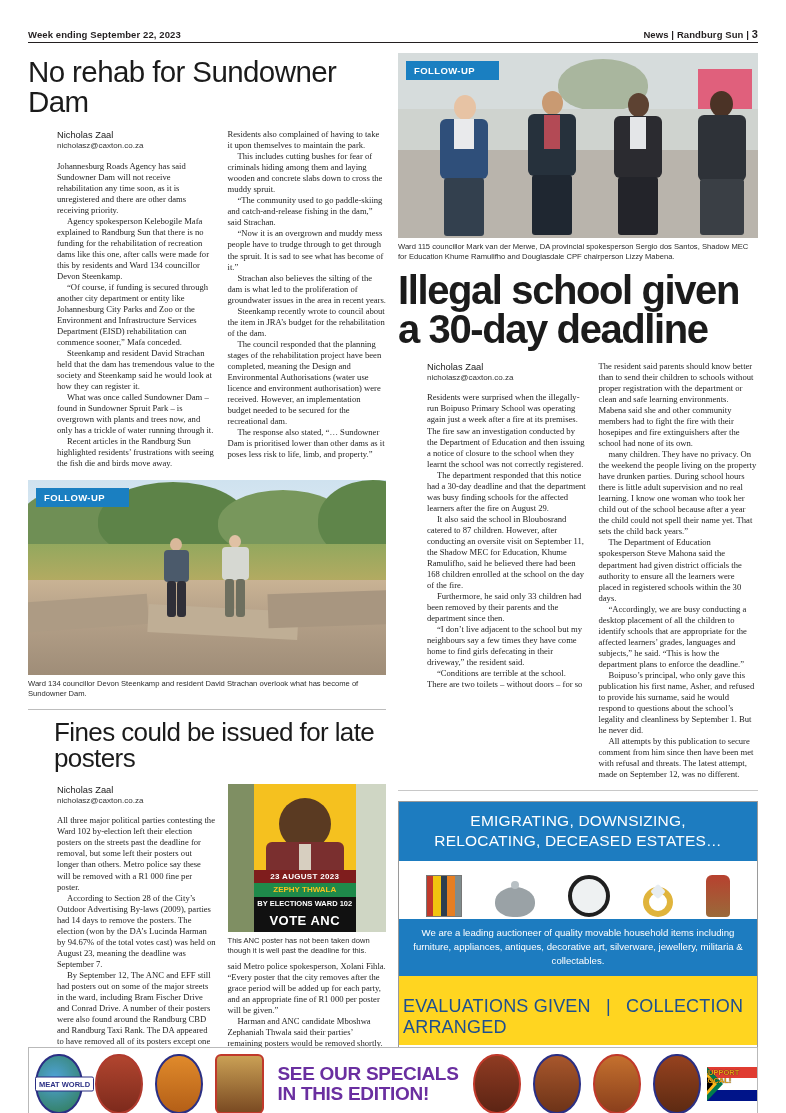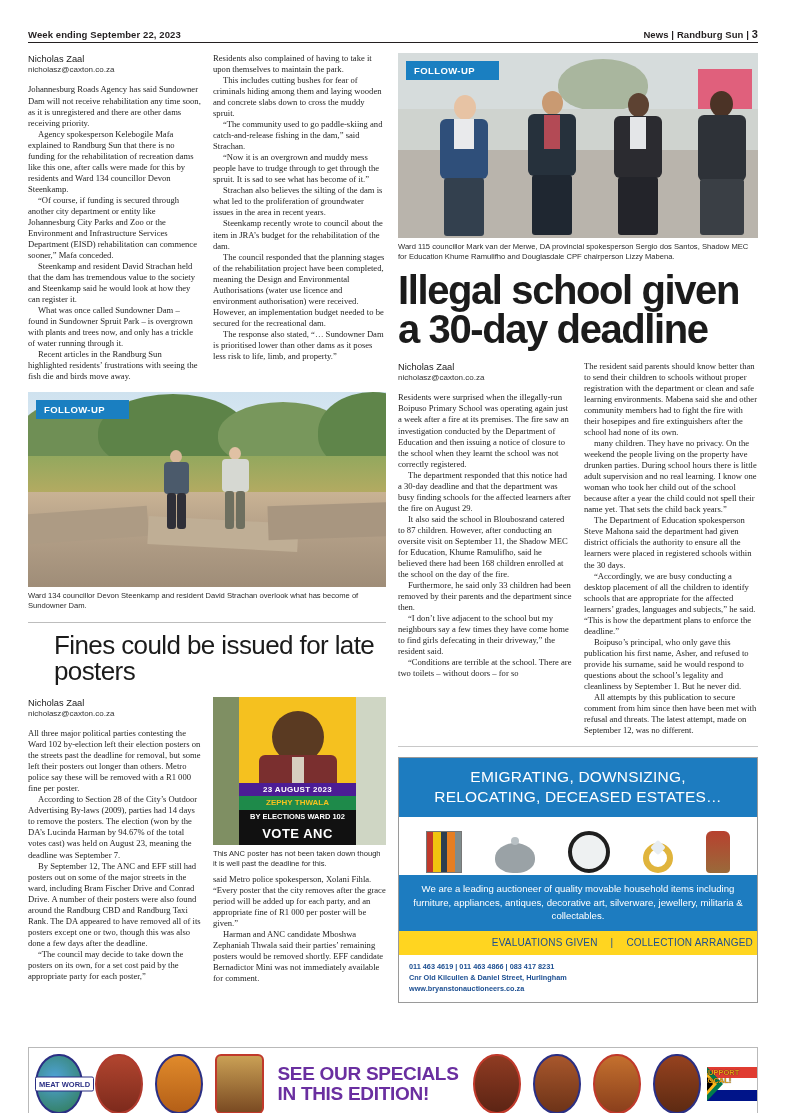--- a/index.html
+++ b/index.html
@@ -35,21 +35,21 @@
   }
   h1.head.big{
     font-weight:bold;font-size:40px;line-height:.97;letter-spacing:-1.4px;
     margin:9px 0 12px 0;
   }
   .byline{font-family:"Liberation Sans",sans-serif;font-size:9.3px;line-height:1.3;
     color:#222;margin-bottom:9px;}
   .byline .email{font-size:8px;color:#333;}
 
   
-  .cols2{display:flex;gap:12px;}
+  .cols2{display:flex;gap:12px;margin-left:29px;}
   .tcol{flex:1;}
   p.bt{font-size:8.6px;line-height:1.285;margin:0;text-align:left;
     color:#242424;font-family:"Liberation Serif",serif;}
   p.bt + p.bt{text-indent:10px;}
 
   
   .fig{position:relative;margin:0;}
   .photo{position:relative;overflow:hidden;background:#cfd6d9;}
   .cap{font-family:"Liberation Sans",sans-serif;font-size:7.6px;line-height:1.34;
     color:#2b2b2b;margin-top:4px;}
@@ -71,23 +71,23 @@
   
   .ad{border:1px solid #9a9a9a;margin-top:10px;background:#fff;}
   .ad-band{background:#1d7cc0;color:#fff;text-align:center;
     font-family:"Liberation Sans",sans-serif;}
   .ad-band.top{font-size:15.5px;line-height:1.28;padding:9px 6px 10px;letter-spacing:.2px;}
   .ad-items{height:56px;display:flex;align-items:flex-end;justify-content:space-around;
     background:#fff;padding:0 10px 2px;}
   .ad-desc{background:#1d7cc0;color:#fff;text-align:center;
     font-family:"Liberation Sans",sans-serif;font-size:9.6px;line-height:1.45;
     padding:7px 14px 8px;}
-  .ad-yellow{background:#ffd520;color:#1d4f91;text-align:right;
-    font-family:"Liberation Sans",sans-serif;font-size:10px;letter-spacing:.2px;
-    padding:6px 4px 7px;}
+  .ad-yellow{background:#ffd520;color:#1d4f91;text-align:left;
+    font-family:"Liberation Sans",sans-serif;font-size:18px;letter-spacing:.2px;
+    padding:20px 4px 7px;}
   .ad-foot{display:flex;align-items:center;gap:10px;padding:7px 10px 8px;background:#fff;}
   .logo{display:flex;border:1px solid #c9a800;}
   .logo .l1{background:#ffd520;color:#1d4f91;font-family:"Liberation Sans",sans-serif;
     font-weight:bold;font-size:11px;padding:6px 8px;letter-spacing:.2px;}
   .logo .l2{background:#2f6ba3;color:#ffd520;font-family:"Liberation Sans",sans-serif;
     font-weight:bold;font-size:11px;padding:6px 8px;letter-spacing:.2px;}
   .ad-contact{font-family:"Liberation Sans",sans-serif;font-size:7.3px;line-height:1.45;
     color:#1d4f91;font-weight:bold;text-align:left;}
   .ad-contact .url{color:#1d4f91;}
 
@@ -122,20 +122,21 @@
       <span>Randburg Sun</span>
       <span>|</span>
       <span class="pg">3</span>
     </div>
   </div>
 
   <div class="grid">
 
     <div class="col-left">
 
+      <h1 class="head">No rehab for Sundowner Dam</h1>
 
       <div class="cols2">
         <div class="tcol">
           <div class="byline">
             <div>Nicholas Zaal</div>
             <div class="email">nicholasz@caxton.co.za</div>
           </div>
           <p class="bt">Johannesburg Roads Agency has said Sundowner Dam will not receive rehabilitation any time soon, as it is unregistered and there are other dams receiving priority.</p>
           <p class="bt">Agency spokesperson Kelebogile Mafa explained to Randburg Sun that there is no funding for the rehabilitation of recreation dams like this one, after calls were made for this by residents and Ward 134 councillor Devon Steenkamp.</p>
           <p class="bt">“Of course, if funding is secured through another city department or entity like Johannesburg City Parks and Zoo or the Environment and Infrastructure Services Department (EISD) rehabilitation can commence sooner,” Mafa conceded.</p>
@@ -205,21 +206,21 @@
         </div>
         <div class="tcol">
           <figure class="fig" style="margin-bottom:5px;">
             <div class="photo" style="height:148px;background:#dfe3d8;">
               <div style="position:absolute;left:0;top:0;bottom:0;width:26px;background:#7f8f63;"></div>
               <div style="position:absolute;right:0;top:0;bottom:0;width:30px;background:#cfd6c4;"></div>
               <div style="position:absolute;left:26px;right:30px;top:0;bottom:0;background:#f5c11f;">
                 <div style="position:absolute;left:50%;top:14px;transform:translateX(-50%);width:52px;height:52px;border-radius:50%;background:#5a3a22;"></div>
                 <div style="position:absolute;left:50%;top:58px;transform:translateX(-50%);width:78px;height:42px;background:#7a2f2f;border-radius:6px 6px 0 0;"></div>
                 <div style="position:absolute;left:50%;top:60px;transform:translateX(-50%);width:12px;height:34px;background:#d7cfc0;"></div>
-                <div style="position:absolute;left:0;right:0;bottom:48px;height:14px;background:#4c1d95;color:#fff;
+                <div style="position:absolute;left:0;right:0;bottom:48px;height:14px;background:#7f1d1d;color:#fff;
                             font-family:'Liberation Sans',sans-serif;font-weight:bold;font-size:8px;
                             display:flex;align-items:center;justify-content:center;letter-spacing:.3px;">23 AUGUST 2023</div>
                 <div style="position:absolute;left:0;right:0;bottom:35px;height:14px;background:#1e8a4a;color:#f5c11f;
                             font-family:'Liberation Sans',sans-serif;font-weight:bold;font-size:8px;
                             display:flex;align-items:center;justify-content:center;">ZEPHY THWALA</div>
                 <div style="position:absolute;left:0;right:0;bottom:22px;height:13px;background:#111;color:#fff;
                             font-family:'Liberation Sans',sans-serif;font-weight:bold;font-size:7.5px;
                             display:flex;align-items:center;justify-content:center;">BY ELECTIONS WARD 102</div>
                 <div style="position:absolute;left:0;right:0;bottom:0;height:22px;background:#111;color:#fff;
                             font-family:'Liberation Sans',sans-serif;font-weight:bold;font-size:13px;

